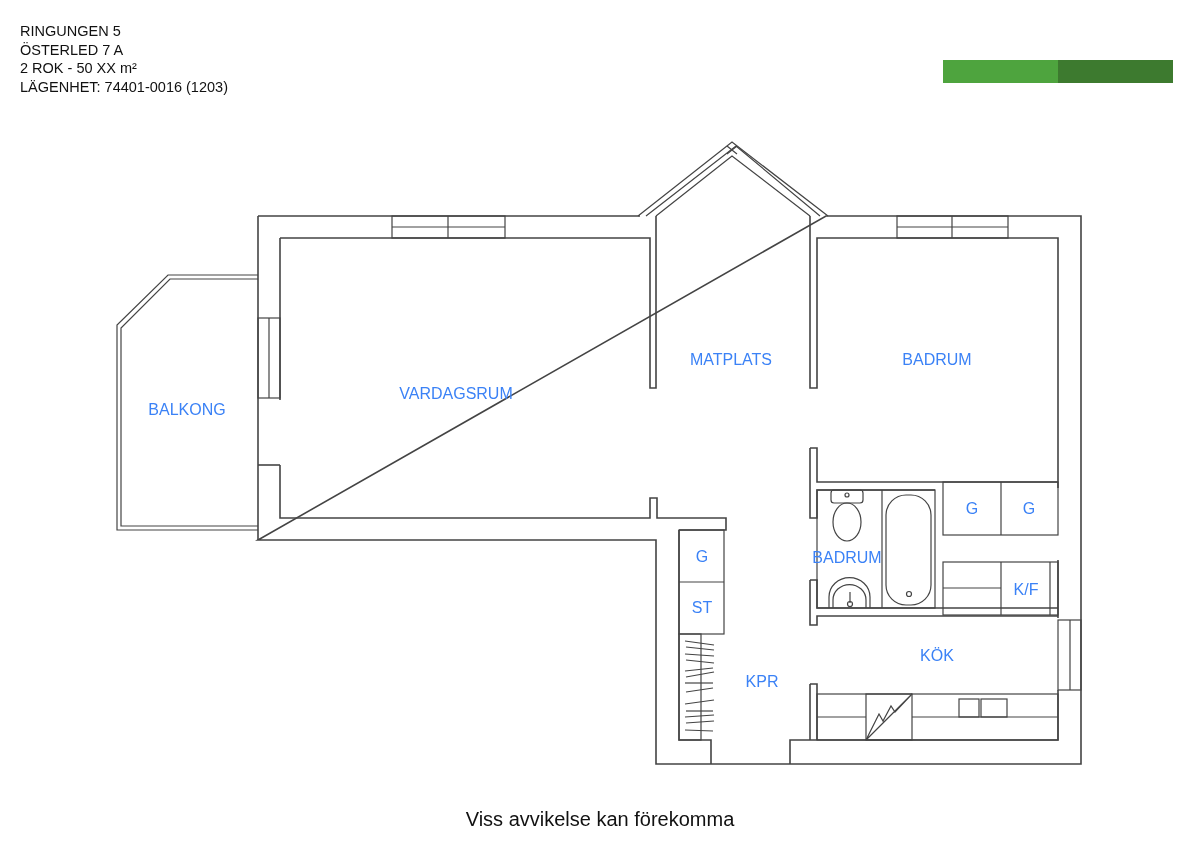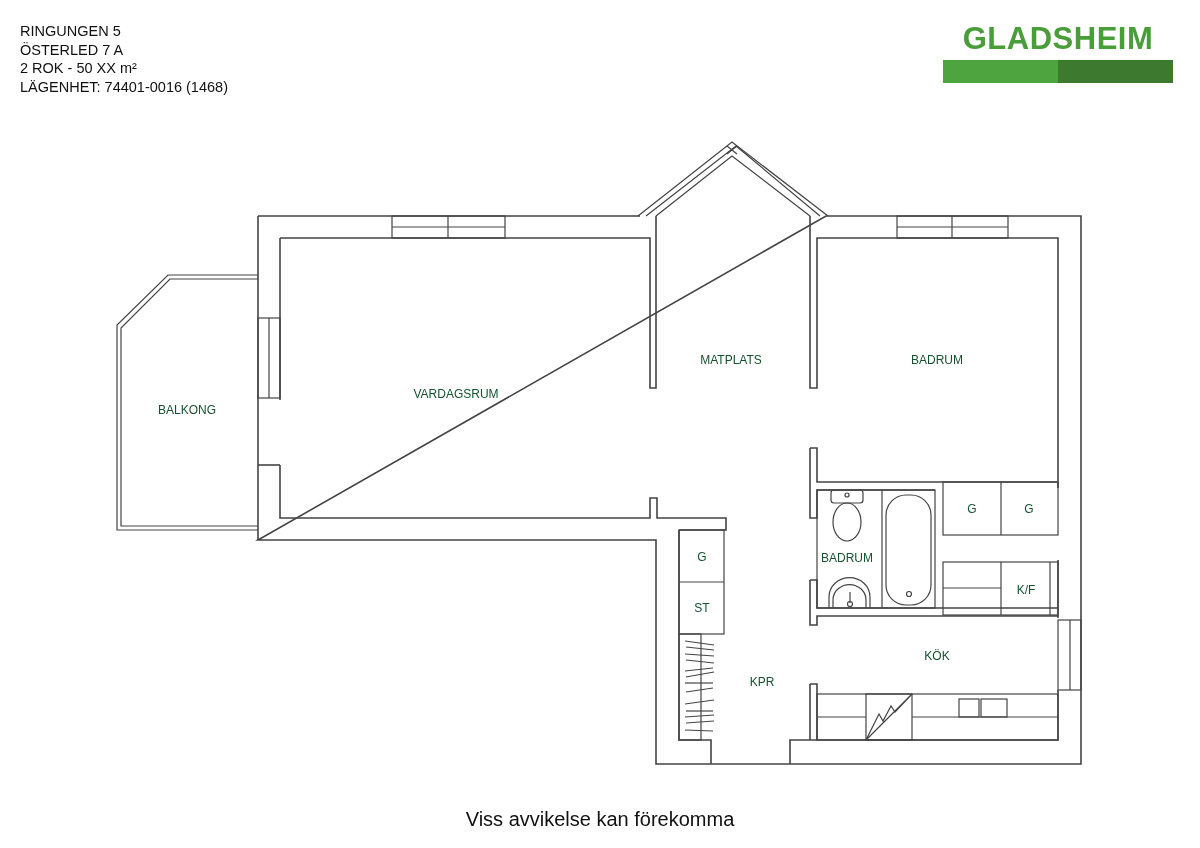--- a/index.html
+++ b/index.html
@@ -9,36 +9,35 @@
     .info div { white-space: nowrap; }
     .logo { position: absolute; left: 943px; top: 20px; width: 230px; height: 64px; }
     .logo-text { position: absolute; left: 0; top: 0; width: 230px; text-align: center;
                  font-weight: bold; font-size: 31px; letter-spacing: 0.5px; line-height: 38px; }
     .logo-bar { position: absolute; left: 0; top: 40px; height: 23px; }
     .logo-bar.a { width: 115px; }
     .logo-bar.b { left: 115px; width: 115px; }
     .plan { position: absolute; left: 0; top: 0; }
     .plan .w { fill: none; stroke: #444; stroke-width: 1.6; }
     .plan .t { fill: none; stroke: #444; stroke-width: 1.2; }
-    .room-label { position: absolute; font-size: 12px; transform: translate(-50%, -50%);
-                  white-space: nowrap; color: #14532d; }
+    .room-label { position: absolute; font-size: 16px; transform: translate(-50%, -50%);
+                  white-space: nowrap; color: #3b82f6; }
     .footer { position: absolute; left: 0; width: 1200px; top: 808px; text-align: center; font-size: 20px; }
   </style>
 </head>
 <body>
 
 <div class="info">
   <div>RINGUNGEN 5</div>
   <div>ÖSTERLED 7 A</div>
   <div>2 ROK - 50 XX m²</div>
-  <div>LÄGENHET:  74401-0016 (1468)</div>
+  <div>LÄGENHET:  74401-0016 (1203)</div>
 </div>
 
 <div class="logo">
-  <div class="logo-text" style="color:#4a9e3a;">GLADSHEIM</div>
   <div class="logo-bar a" style="background:#4ea43e;"></div>
   <div class="logo-bar b" style="background:#3d7a2f;"></div>
 </div>
 
 <svg class="plan" width="1200" height="848" viewBox="0 0 1200 848">
 
   <g>
 
     <path class="w" d="M258,216 L640,216 M826,216 L1081,216 L1081,764 L656,764 L656,540 L258,540 Z"></path>
     <path class="w" d="M258,216 L258,540"></path>

